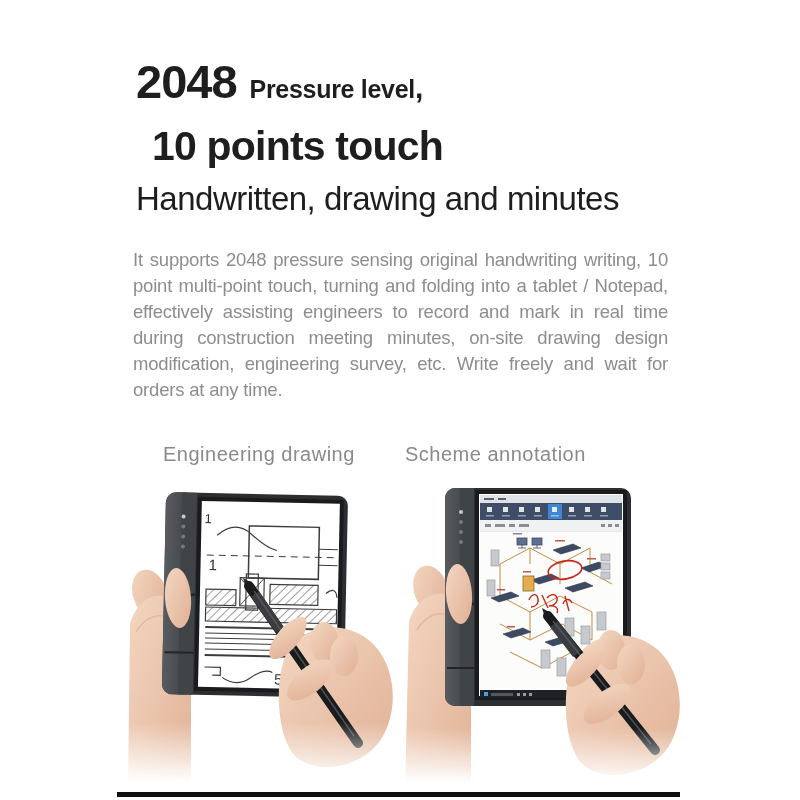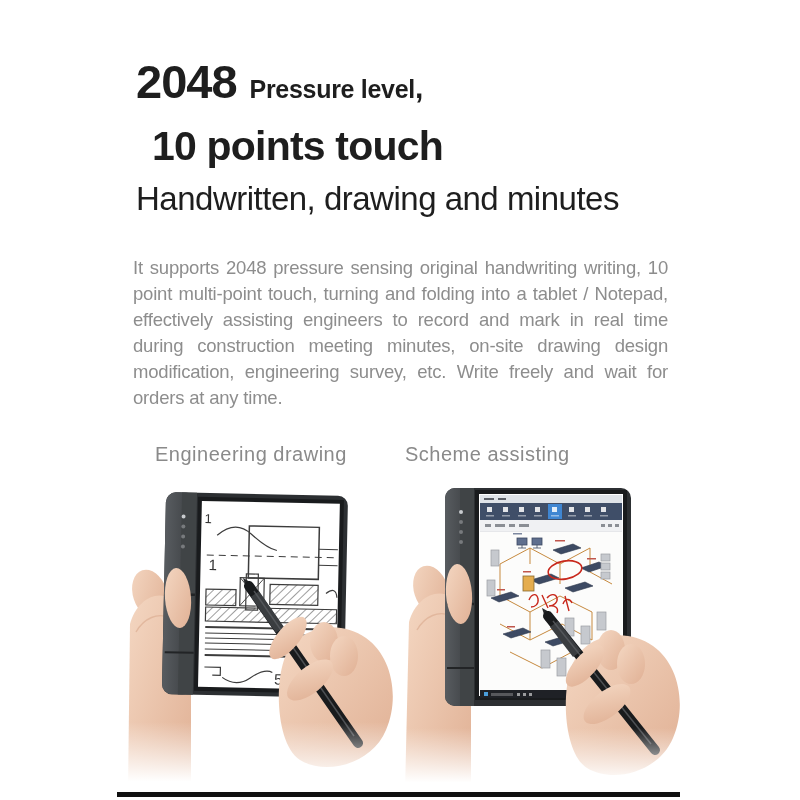--- a/index.html
+++ b/index.html
@@ -10,27 +10,27 @@
   
   .headline { position:absolute; left:136px; top:56px; color:#1e1e1e; }
   .hl-line1 { line-height:52px; white-space:nowrap; }
   .hl-num   { font-size:47px; font-weight:700; letter-spacing:-1px; }
   .hl-suffix{ font-size:25px; font-weight:600; margin-left:13px; letter-spacing:-0.3px; }
   .hl-comma { font-size:30px; font-weight:700; }
   .hl-line2 { font-size:41px; font-weight:700; line-height:50px; letter-spacing:-0.8px; margin-top:2px;margin-left:16px; }
   .hl-line3 { font-size:33px; font-weight:400; line-height:44px; letter-spacing:-0.5px; margin-top:6px; }
   
   .description {
-    position:absolute; left:133px; top:236px; width:535px;
+    position:absolute; left:133px; top:228px; width:535px;
     font-size:18.5px; line-height:26px; letter-spacing:-0.2px;
     color:#8d8d8d; text-align:justify;
   }
   
   .caption { position:absolute; top:443px; font-size:20px; color:#8a8a8a; letter-spacing:0.5px; }
-  .caption-left  { left:155px;text-align:center; }
+  .caption-left  { left:163px;text-align:center; }
   .caption-right { left:405px; }
   
   .figure { position:absolute; width:290px; height:320px; }
   .figure-left  { left:128px; top:472px; }
   .figure-right { left:405px; top:472px; }
   
   .bottom-bar { position:absolute; left:117px; top:792px; width:566px; height:5px; background:#101010; }
 </style>
 </head>
 <body>
@@ -39,21 +39,21 @@
 
   <div class="headline">
     <div class="hl-line1"><span class="hl-num">2048</span><span class="hl-suffix">Pressure level</span><span class="hl-comma">,</span></div>
     <div class="hl-line2">10 points touch</div>
     <div class="hl-line3">Handwritten, drawing and minutes</div>
   </div>
 
   <p class="description">It supports 2048 pressure sensing original handwriting writing, 10 point multi-point touch, turning and folding into a tablet / Notepad, effectively assisting engineers to record and mark in real time during construction meeting minutes, on-site drawing design modification, engineering survey, etc. Write freely and wait for orders at any time.</p>
 
   <div class="caption caption-left">Engineering drawing</div>
-  <div class="caption caption-right">Scheme assisting</div>
+  <div class="caption caption-right">Scheme annotation</div>
 
   <svg class="figure figure-left" viewBox="0 0 290 320">
     <defs>
       <linearGradient id="lskin" x1="0" y1="0" x2="1" y2="1">
         <stop offset="0" stop-color="#f4d7c2"></stop>
           <stop offset="1" stop-color="#e0b094"></stop>
       </linearGradient>
       <linearGradient id="ledge" x1="0" y1="0" x2="1" y2="0">
         <stop offset="0" stop-color="#585c60"></stop>
           <stop offset="1" stop-color="#3a3d40"></stop>

